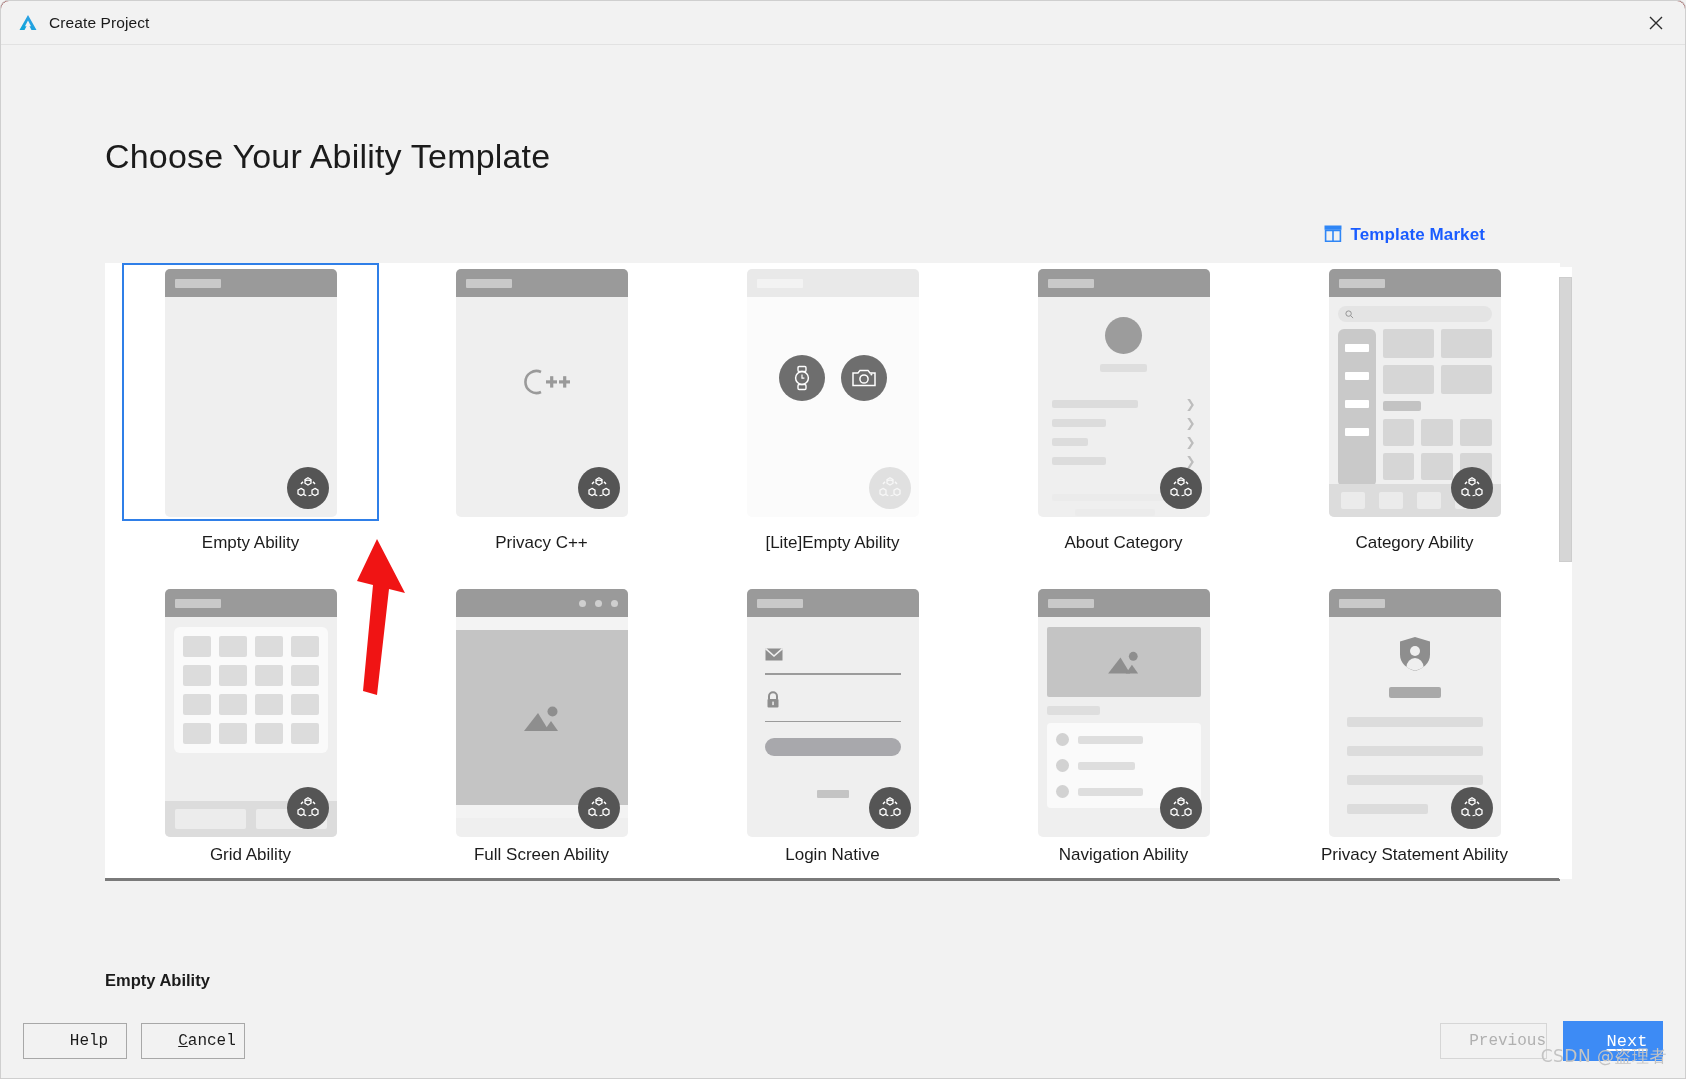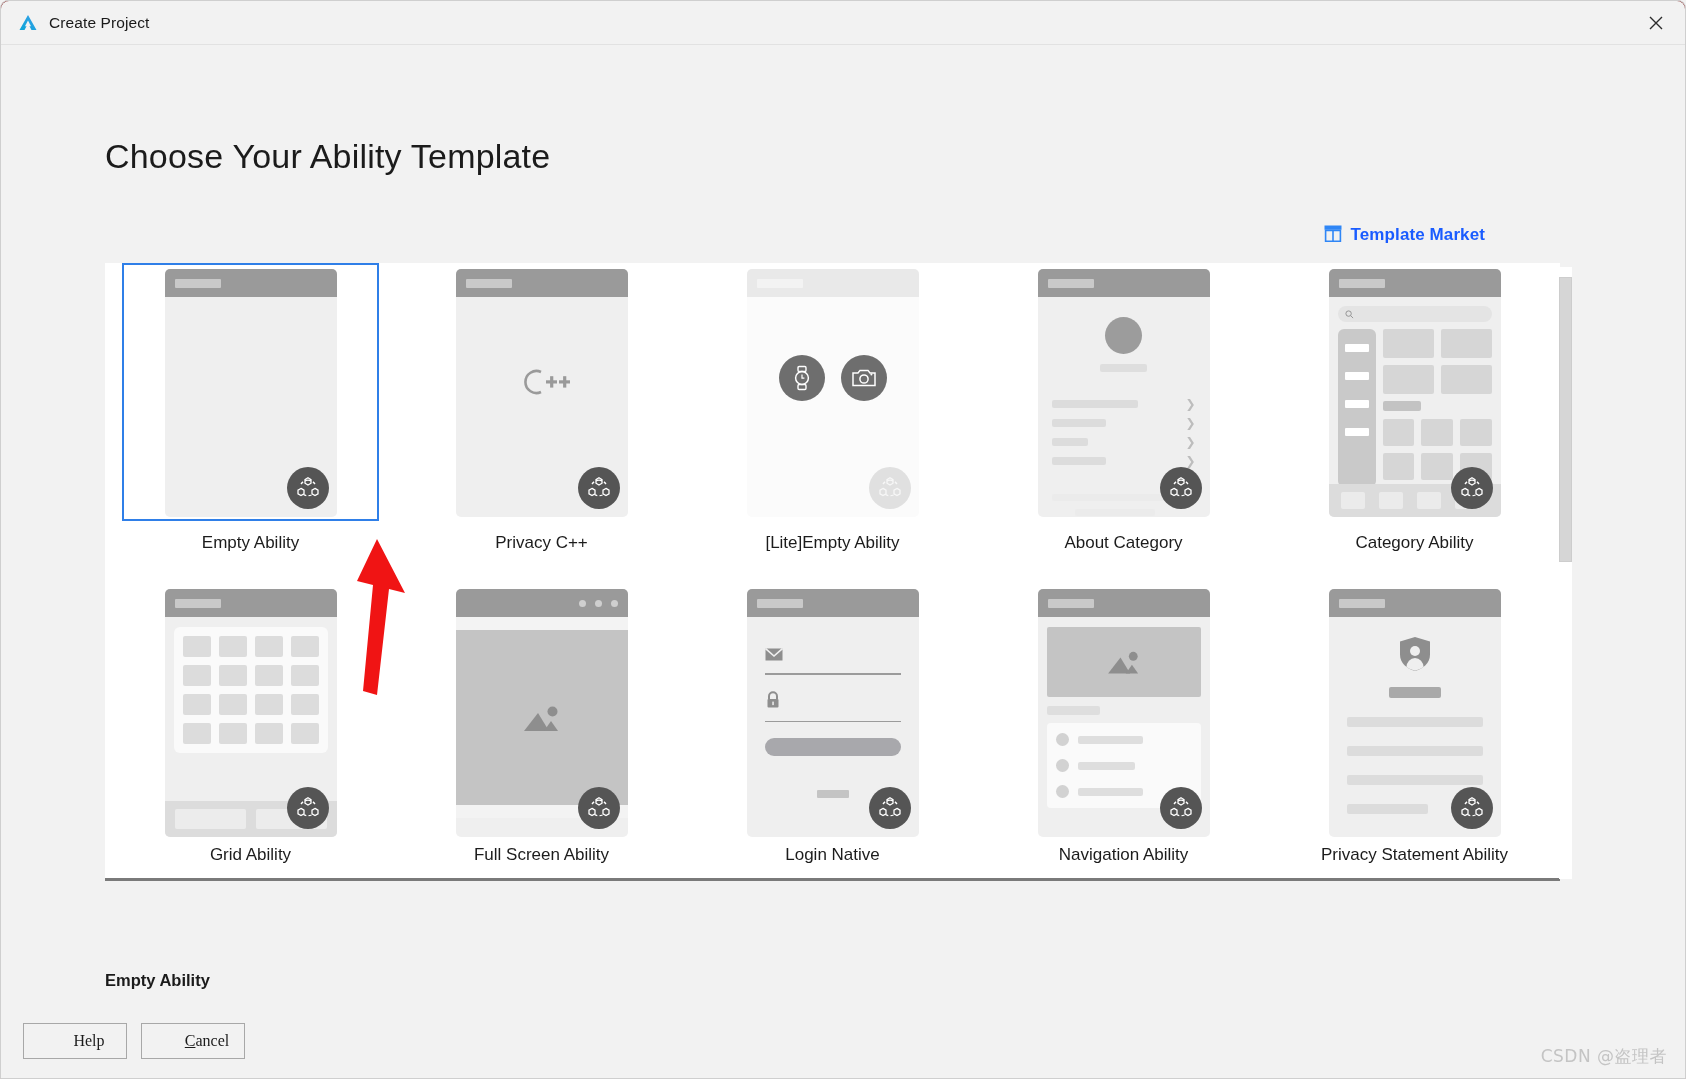--- a/index.html
+++ b/index.html
@@ -214,21 +214,21 @@
   #footer {
     position: absolute; left: 0; right: 0; bottom: 0; height: 74px;
     display: flex; align-items: center; padding: 0 22px;
     background: #f2f2f2;
   }
   .btn {
     height: 36px; min-width: 104px;
     border: 1px solid #a8a8a8; background: #f2f2f2;
     font-size: 16px; color: #1b1b1b;
     display: flex; align-items: center; justify-content: center;
-    cursor: pointer; font-family: Liberation Serif, serif; padding-left: 28px;
+    cursor: pointer; font-family: Liberation Mono, monospace; padding-left: 28px;
   }
   #help-btn { margin-right: 14px; }
   #footer-right { margin-left: auto; display: flex; align-items: center; gap: 16px; }
   #previous-btn { color: #b0b0b0; border-color: #d6d6d6; background: #f2f2f2; cursor: default; }
   #next-btn {
     background: #3d8bf5; border: 1px solid #3d8bf5; color: #fff;
     min-width: 100px; height: 40px; font-size: 17px;
   }
   #next-btn span { text-decoration: underline; text-decoration-thickness: 2px; text-underline-offset: 3px; }
   .mnem { text-decoration: underline; }
@@ -713,17 +713,23 @@
     </span>
 
   </div>
 
   <div id="footer">
     <div class="btn" id="help-btn">Help</div>
     <div class="btn" id="cancel-btn">
         <span class="mnem">C</span>
         <span>ancel</span>
       </div>
+    <div id="footer-right">
+      <div class="btn" id="previous-btn">Previous</div>
+      <div class="btn" id="next-btn">
+          <span>Next</span>
+        </div>
+    </div>
   </div>
 
   <div id="watermark">CSDN @盗理者</div>
 
 </div>
 
 </body></html>

